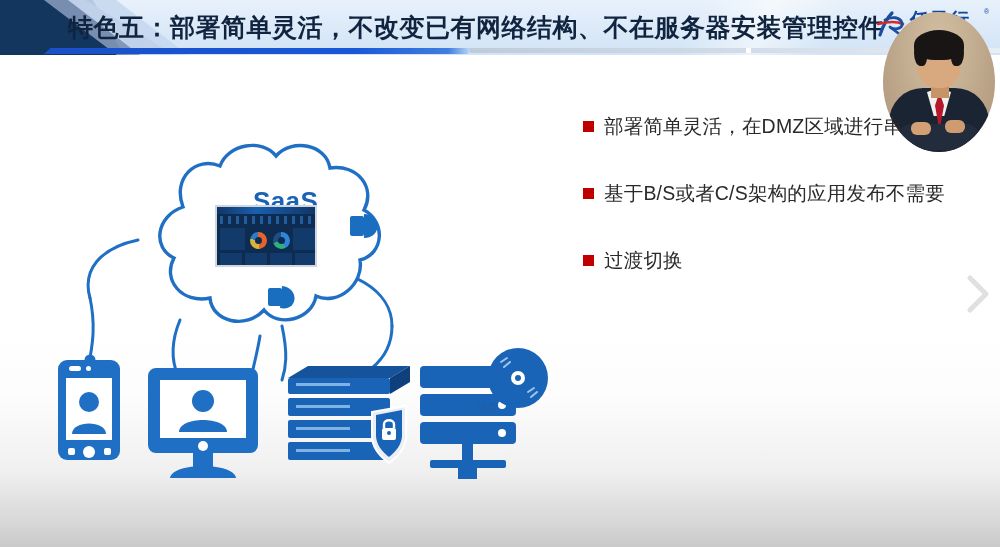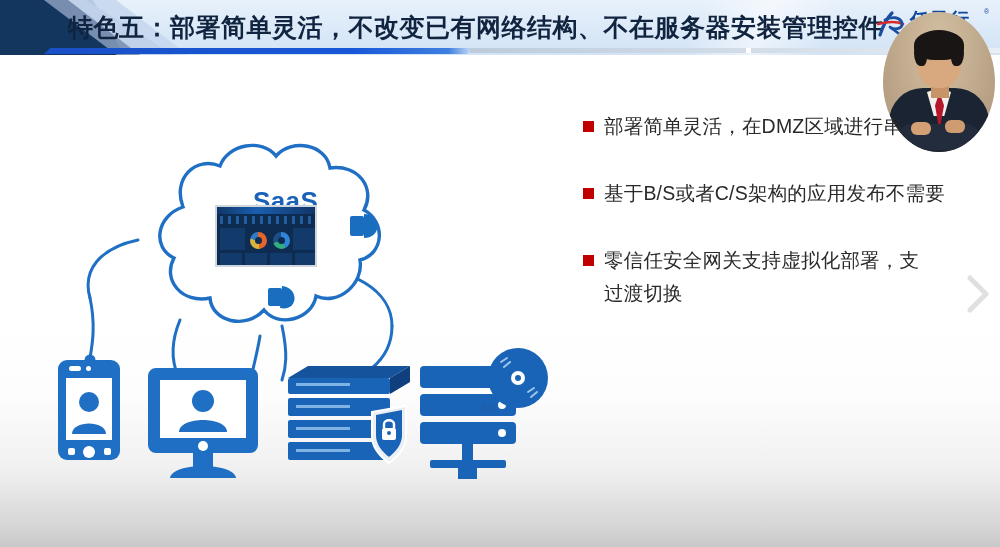--- a/index.html
+++ b/index.html
@@ -434,20 +434,19 @@
       <span class="sq"></span>
     </div>
 
     <div class="bullet gap-lg">
       <span class="sq"></span>
       <div>基于B/S或者C/S架构的应用发布不需要</div>
     </div>
 
     <div class="bullet gap-sm">
       <span class="sq"></span>
-      <div>零信任安全网关支持虚拟化部署，支</div>
       <div>过渡切换</div>
     </div>
 
 
   </div>
 
 </div>
 
 </body></html>

